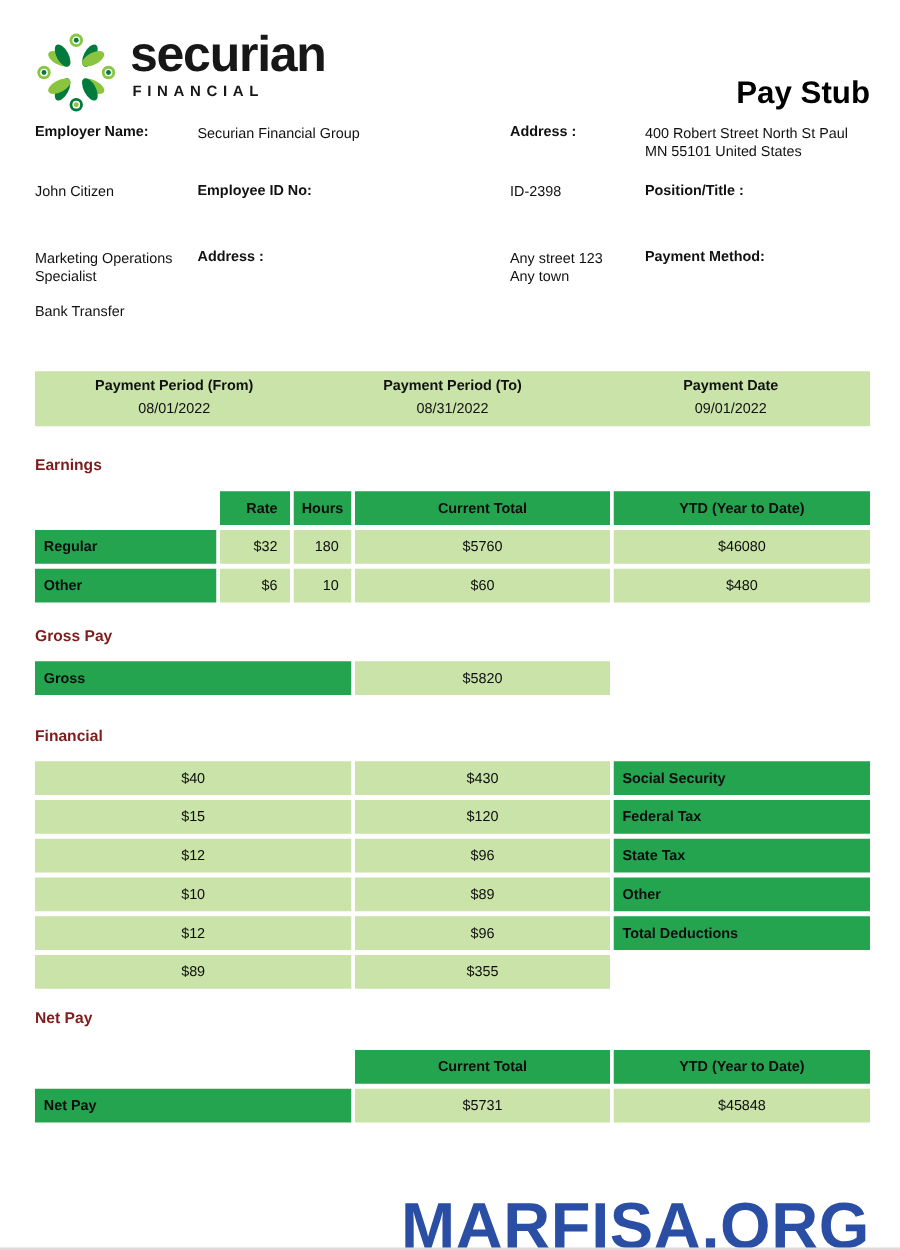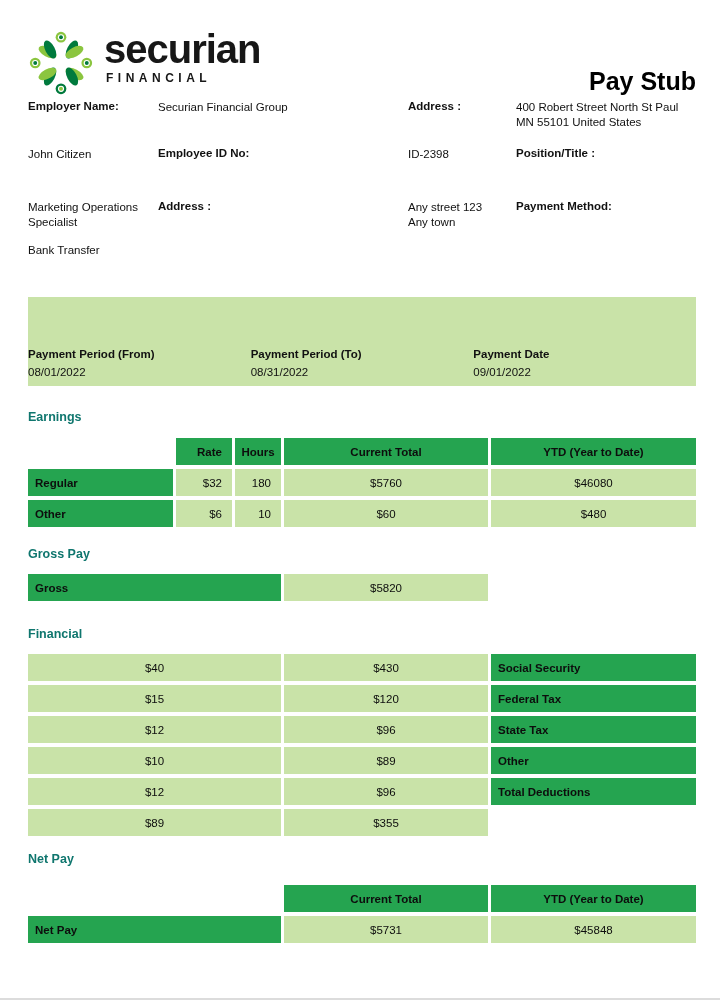--- a/index.html
+++ b/index.html
@@ -3,44 +3,44 @@
 <meta charset="utf-8">
 <style>
   html,body { margin:0; padding:0; background:#ffffff; }
   .page {
     position:relative; width:720px; height:1000px; box-sizing:border-box;
     padding:20px 24px 0 28px; background:#fff;
     font-family:"Liberation Sans", sans-serif; color:#111;
     border-bottom:2px solid #dcdcdc; overflow:hidden;
   }
   
-  .hdr { display:flex; justify-content:space-between; align-items:flex-end; height:76px; }
+  .hdr { display:flex; justify-content:space-between; align-items:center; height:76px; }
   .brand { display:flex; align-items:flex-start; gap:10px; }
   .brand-text { display:flex; flex-direction:column; }
   .brand-name { font-size:40px; font-weight:bold; line-height:0.95; letter-spacing:-1px; color:#171717; }
   .brand-sub  { font-size:12px; font-weight:bold; letter-spacing:4.5px; color:#171717; margin-top:3px; margin-left:2px; }
   .title { font-size:25px; font-weight:bold; margin-top:32px; color:#000; }
   
   .info {
     display:grid; margin-top:4px;
     grid-template-columns:130px 250px 108px 1fr;
     grid-template-rows:47px 53px 43px 30px;
   }
   .lbl { font-size:11.5px; font-weight:bold; }
   .val { font-size:11.5px; white-space:pre-line; line-height:1.3; }
   
   .band {
     margin-top:24px; background:#c9e3a8; padding:6px 0 8px 0;
     display:grid; grid-template-columns:1fr 1fr 1fr;
   }
-  .band .col { text-align:left;margin-top:45px; }
+  .band .col { text-align:center; }
   .ph { font-size:11.5px; font-weight:bold; }
   .pv { font-size:11.5px; margin-top:6px; }
   
-  .sec-h { font-size:12.5px; font-weight:bold; color:#0f766e; }
+  .sec-h { font-size:12.5px; font-weight:bold; color:#7f1d1d; }
   .mt24{margin-top:24px;} .mt20{margin-top:20px;} .mt26{margin-top:26px;} .mt16{margin-top:16px;}
   
   .grid { display:grid; column-gap:3px; row-gap:4px; }
   .g5 { grid-template-columns:145px 56px 46px 204px 205px; margin-top:14px; }
   .g3 { grid-template-columns:253px 204px 205px; margin-top:13px; }
   .g3h { grid-template-columns:253px 204px 205px; margin-top:19px; }
   .cell { height:27px; display:flex; align-items:center; justify-content:center; font-size:11.5px; color:#0d0d0d; }
   .head  { background:#25a450; font-weight:bold; }
   .label { background:#25a450; font-weight:bold; justify-content:flex-start; padding-left:7px; box-sizing:border-box; }
   .valc  { background:#c9e3a8; }

